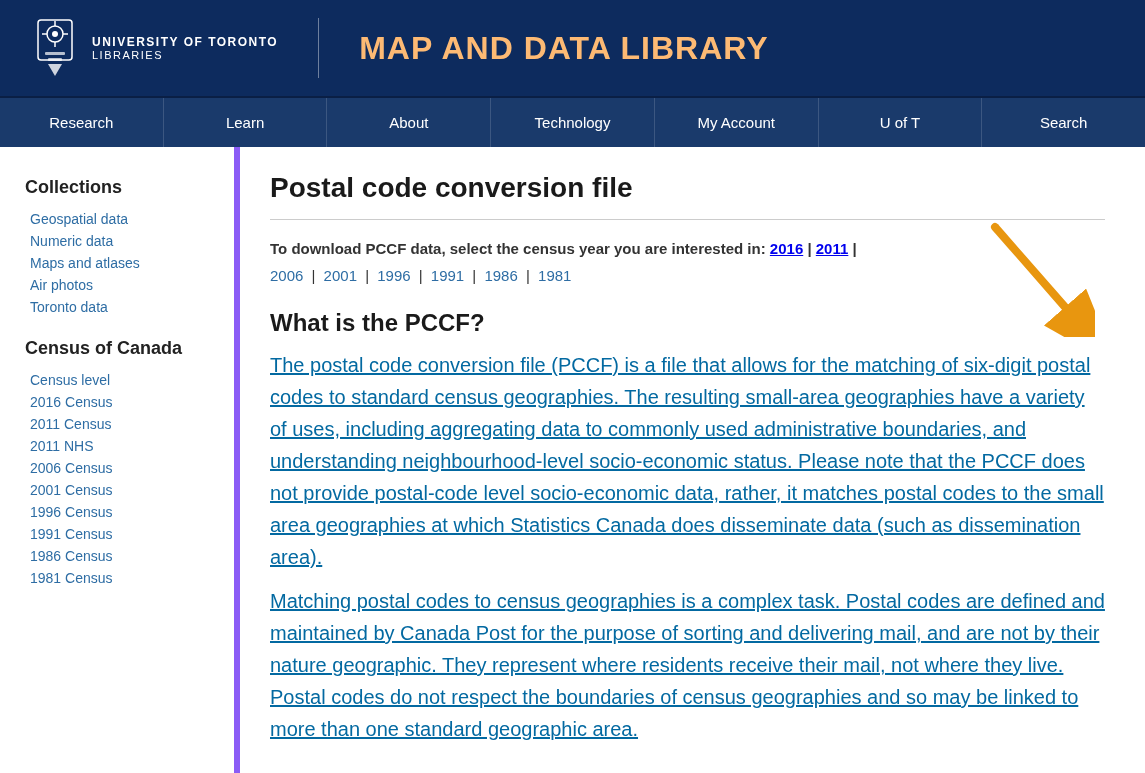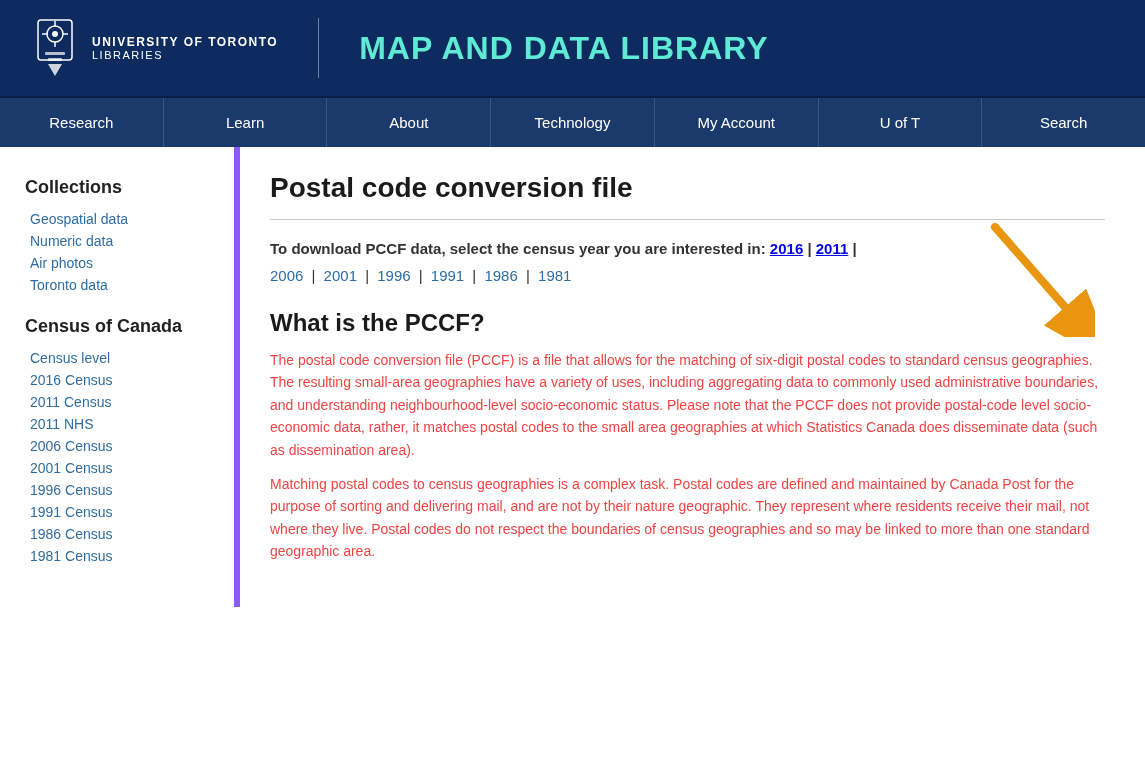--- a/index.html
+++ b/index.html
@@ -25,21 +25,21 @@
       height: 60px;
       fill: #fff;
     }
     .header-divider {
       width: 1px;
       height: 60px;
       background: rgba(255,255,255,0.4);
       margin: 0 20px;
     }
     .header-title {
-      color: #5eead4;
+      color: #fdba74;
       font-size: 32px;
       font-weight: bold;
       letter-spacing: 1px;
       text-transform: uppercase;
     }
 
     
     .nav {
       background-color: #1a3a6b;
       display: flex;
@@ -123,24 +123,25 @@
       color: #333;
       margin: 0 4px;
     }
     .section-heading {
       font-size: 24px;
       font-weight: bold;
       color: #1a1a1a;
       margin: 25px 0 12px 0;
     }
     .body-text {
-      font-size: 14px;
-      color: #ef4444;
+      font-size: 20px;
+      color: #0369a1;
       line-height: 1.6;
       margin-bottom: 12px;
+      text-decoration: underline;
     }
 
     
     .arrow-container {
       position: absolute;
       top: 70px;
       right: 50px;
       width: 120px;
       height: 120px;
       pointer-events: none;
@@ -186,20 +187,21 @@
   <a class="nav-item">Search</a>
 </nav>
 
 <div class="main-container">
 
   <aside class="sidebar">
     <div class="sidebar-section">
       <div class="sidebar-section-title">Collections</div>
       <a class="sidebar-link">Geospatial data</a>
       <a class="sidebar-link">Numeric data</a>
+      <a class="sidebar-link">Maps and atlases</a>
       <a class="sidebar-link">Air photos</a>
       <a class="sidebar-link">Toronto data</a>
     </div>
     <div class="sidebar-section">
       <div class="sidebar-section-title">Census of Canada</div>
       <a class="sidebar-link">Census level</a>
       <a class="sidebar-link">2016 Census</a>
       <a class="sidebar-link">2011 Census</a>
       <a class="sidebar-link">2011 NHS</a>
       <a class="sidebar-link">2006 Census</a>

